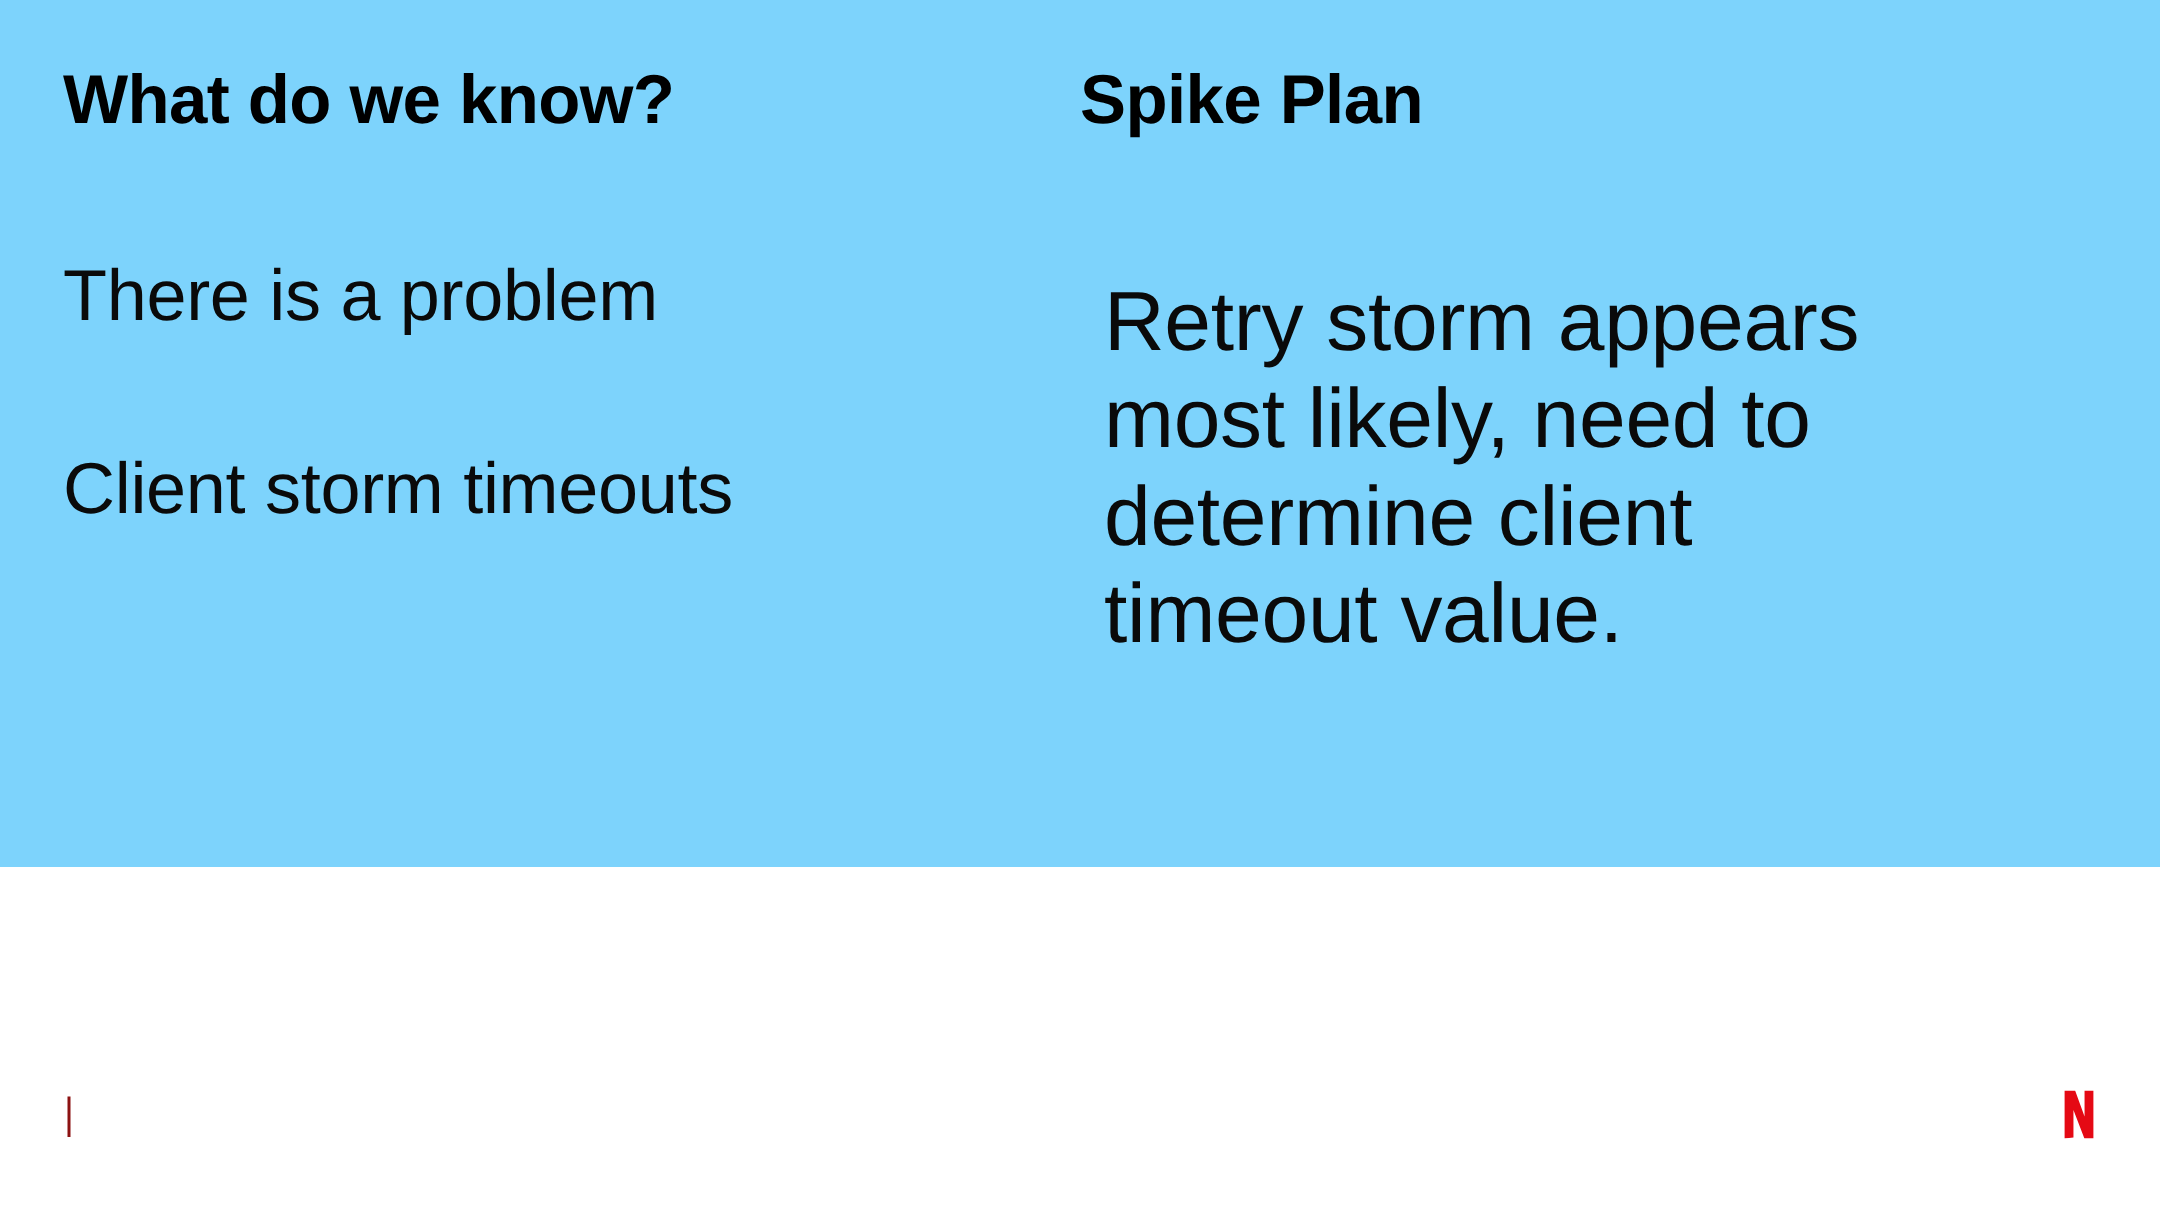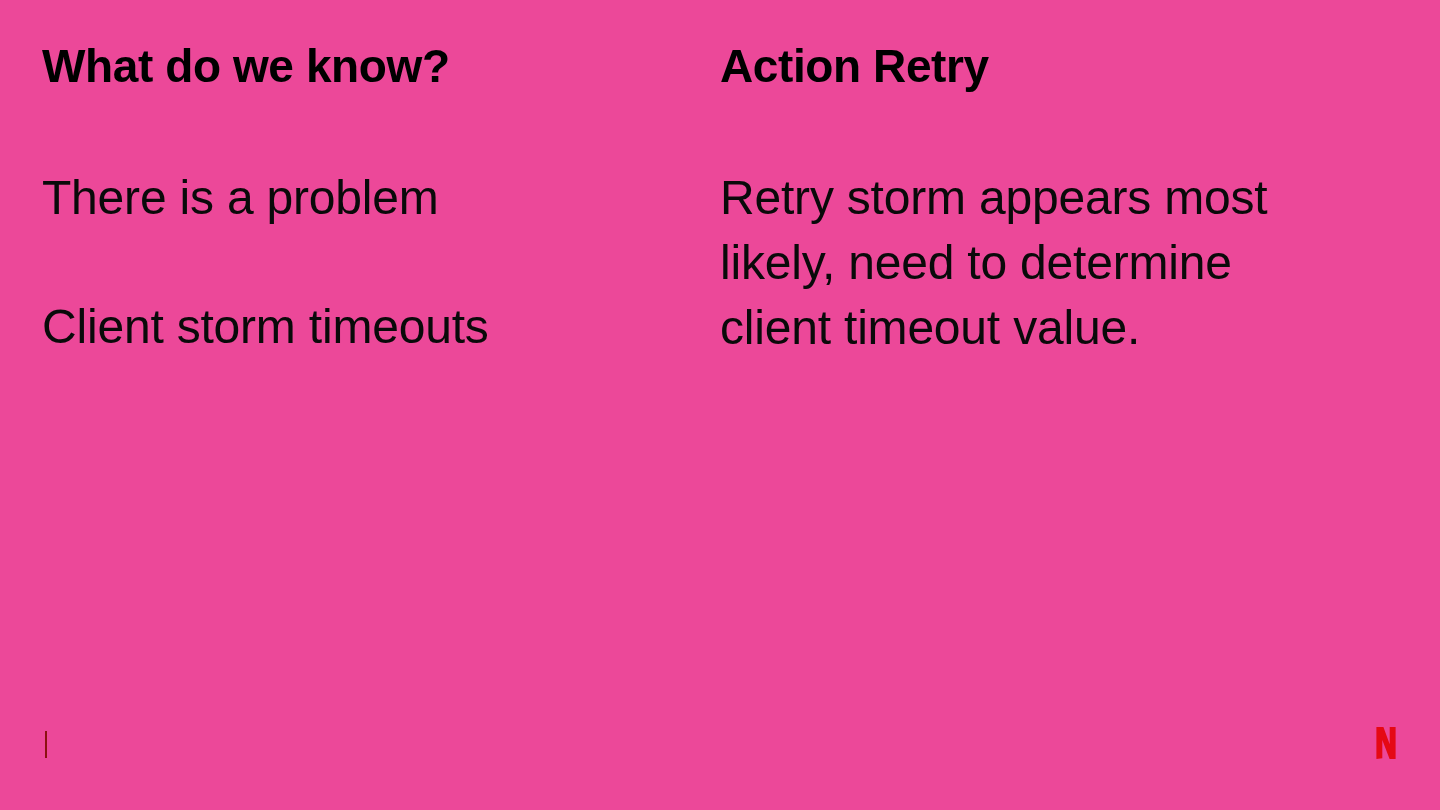--- a/index.html
+++ b/index.html
@@ -10,22 +10,22 @@
     width: 1440px;
     height: 810px;
     background: #ffffff;
     font-family: "Liberation Sans", sans-serif;
     color: #000000;
     overflow: hidden;
   }
   .slide {
     position: relative;
     width: 1440px;
-    height: 810px;
-    background: #ec4899;
+    height: 578px;
+    background: #7dd3fc;
   }
 
   .column {
     position: absolute;
     top: 0;
   }
   .column-left  { left: 42px;  width: 540px; }
   .column-right { left: 720px; width: 606px; }
 
   .col-heading {
@@ -54,22 +54,22 @@
     margin: 0 0 64px 0;
     font-size: 48px;
     font-weight: 400;
     line-height: 65px;
     letter-spacing: -0.2px;
     color: #0a0a0a;
   }
   .body-item:last-child { margin-bottom: 0; }
 
   .para {
-    margin: 0;
-    font-size: 48px;
+    margin: 16px;
+    font-size: 56px;
     font-weight: 400;
     line-height: 65px;
     letter-spacing: -0.2px;
     color: #0a0a0a;
   }
 
   
   .accent-rule {
     position: absolute;
     left: 45px;
@@ -97,21 +97,21 @@
   <div class="column column-left">
     <h2 class="col-heading">What do we know?</h2>
 
     <ul class="col-body">
       <li class="body-item">There is a problem</li>
       <li class="body-item">Client storm timeouts</li>
     </ul>
   </div>
 
   <div class="column column-right">
-    <h2 class="col-heading">Action Retry</h2>
+    <h2 class="col-heading">Spike Plan</h2>
 
     <div class="col-body">
       <p class="para">Retry storm appears most likely, need to determine client timeout value.</p>
     </div>
   </div>
 
   <div class="accent-rule"></div>
 
   <div class="brand-logo">
     <svg viewBox="0 0 20 32" xmlns="http://www.w3.org/2000/svg" aria-hidden="true">

